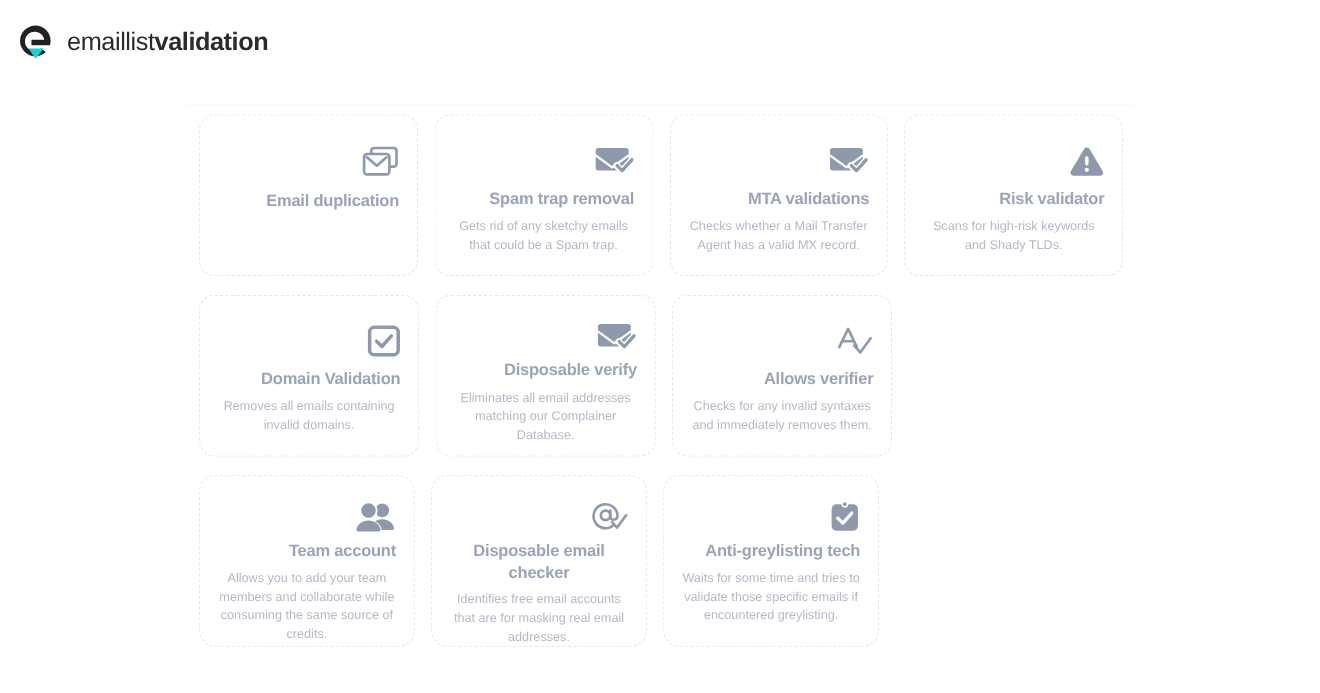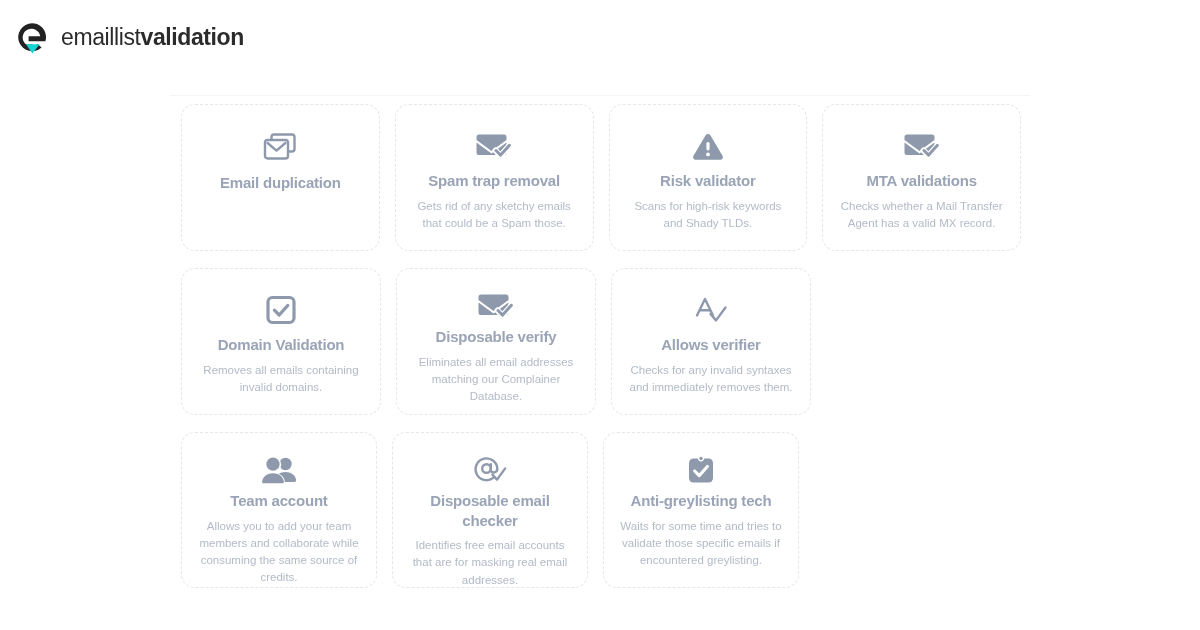--- a/index.html
+++ b/index.html
@@ -80,21 +80,21 @@
   }
 
   .card {
     width: 200px;
     border: 1px dashed #e3e6ec;
     border-radius: 14px;
     background: #ffffff;
     padding: 22px 16px 18px 16px;
     display: flex;
     flex-direction: column;
-    align-items: center;
+    align-items: flex-end;
     text-align: center;
   }
 
   .row-1 .card, .row-2 .card { height: 147px; }
   .row-3 .card { height: 156px; width: 196px; }
 
   .card-icon {
     height: 40px;
     display: flex;
     align-items: center;
@@ -162,46 +162,46 @@
       <div class="card">
         <div class="card-icon">
           <svg width="36" height="30" viewBox="0 0 36 30">
             <path class="icon-fill" d="M3 3.5 h25 a2.5 2.5 0 0 1 2.5 2.5 v3 l-15 11 -15 -11 v-3 a2.5 2.5 0 0 1 2.5 -2.5 z"></path>
             <path class="icon-fill" d="M0.5 11.5 l15 11 15 -11 v10 a2.5 2.5 0 0 1 -2.5 2.5 h-25 a2.5 2.5 0 0 1 -2.5 -2.5 z"></path>
             <path d="M19.5 19.5 l5 5 9.5 -10.5" stroke="#ffffff" stroke-width="6" fill="none" stroke-linecap="round" stroke-linejoin="round"></path>
             <path d="M20 19.5 l4.6 4.6 8.8 -9.8" stroke="#8e99ac" stroke-width="3" fill="none" stroke-linecap="round" stroke-linejoin="round"></path>
           </svg>
         </div>
         <div class="card-title">Spam trap removal</div>
-        <div class="card-desc">Gets rid of any sketchy emails that could be a Spam those.</div>
-      </div>
-
-      <div class="card">
-        <div class="card-icon">
-          <svg width="32" height="29" viewBox="0 0 32 29">
-            <path class="icon-fill" d="M13.5 3.4 a3 3 0 0 1 5 0 l12 20.3 a2.7 2.7 0 0 1 -2.4 4.1 h-24.2 a2.7 2.7 0 0 1 -2.4 -4.1 z"></path>
-            <rect x="14.4" y="10" width="3.2" height="8.4" rx="1.6" fill="#ffffff"></rect>
-            <circle cx="16" cy="22.4" r="1.9" fill="#ffffff"></circle>
-          </svg>
-        </div>
-        <div class="card-title">Risk validator</div>
-        <div class="card-desc">Scans for high-risk keywords and Shady TLDs.</div>
+        <div class="card-desc">Gets rid of any sketchy emails that could be a Spam trap.</div>
       </div>
 
       <div class="card">
         <div class="card-icon">
           <svg width="36" height="30" viewBox="0 0 36 30">
             <path class="icon-fill" d="M3 3.5 h25 a2.5 2.5 0 0 1 2.5 2.5 v3 l-15 11 -15 -11 v-3 a2.5 2.5 0 0 1 2.5 -2.5 z"></path>
             <path class="icon-fill" d="M0.5 11.5 l15 11 15 -11 v10 a2.5 2.5 0 0 1 -2.5 2.5 h-25 a2.5 2.5 0 0 1 -2.5 -2.5 z"></path>
             <path d="M19.5 19.5 l5 5 9.5 -10.5" stroke="#ffffff" stroke-width="6" fill="none" stroke-linecap="round" stroke-linejoin="round"></path>
             <path d="M20 19.5 l4.6 4.6 8.8 -9.8" stroke="#8e99ac" stroke-width="3" fill="none" stroke-linecap="round" stroke-linejoin="round"></path>
           </svg>
         </div>
         <div class="card-title">MTA validations</div>
         <div class="card-desc">Checks whether a Mail Transfer Agent has a valid MX record.</div>
+      </div>
+
+      <div class="card">
+        <div class="card-icon">
+          <svg width="32" height="29" viewBox="0 0 32 29">
+            <path class="icon-fill" d="M13.5 3.4 a3 3 0 0 1 5 0 l12 20.3 a2.7 2.7 0 0 1 -2.4 4.1 h-24.2 a2.7 2.7 0 0 1 -2.4 -4.1 z"></path>
+            <rect x="14.4" y="10" width="3.2" height="8.4" rx="1.6" fill="#ffffff"></rect>
+            <circle cx="16" cy="22.4" r="1.9" fill="#ffffff"></circle>
+          </svg>
+        </div>
+        <div class="card-title">Risk validator</div>
+        <div class="card-desc">Scans for high-risk keywords and Shady TLDs.</div>
       </div>
 
     </div>
 
     <div class="grid-row row-2">
 
       <div class="card">
         <div class="card-icon">
           <svg width="30" height="30" viewBox="0 0 30 30">
             <rect x="2" y="2.5" width="26" height="25" rx="4.4" fill="none" stroke="#8e99ac" stroke-width="3.2"></rect>

